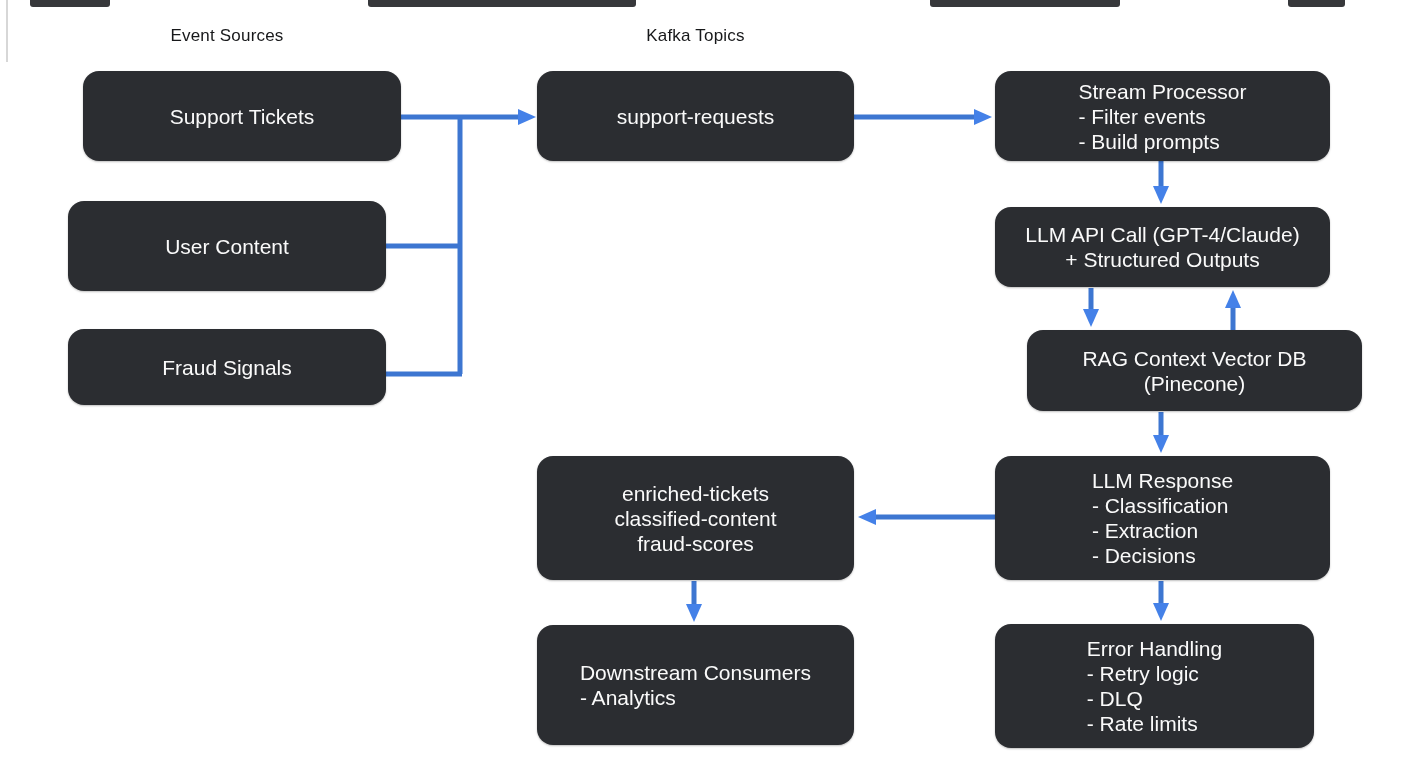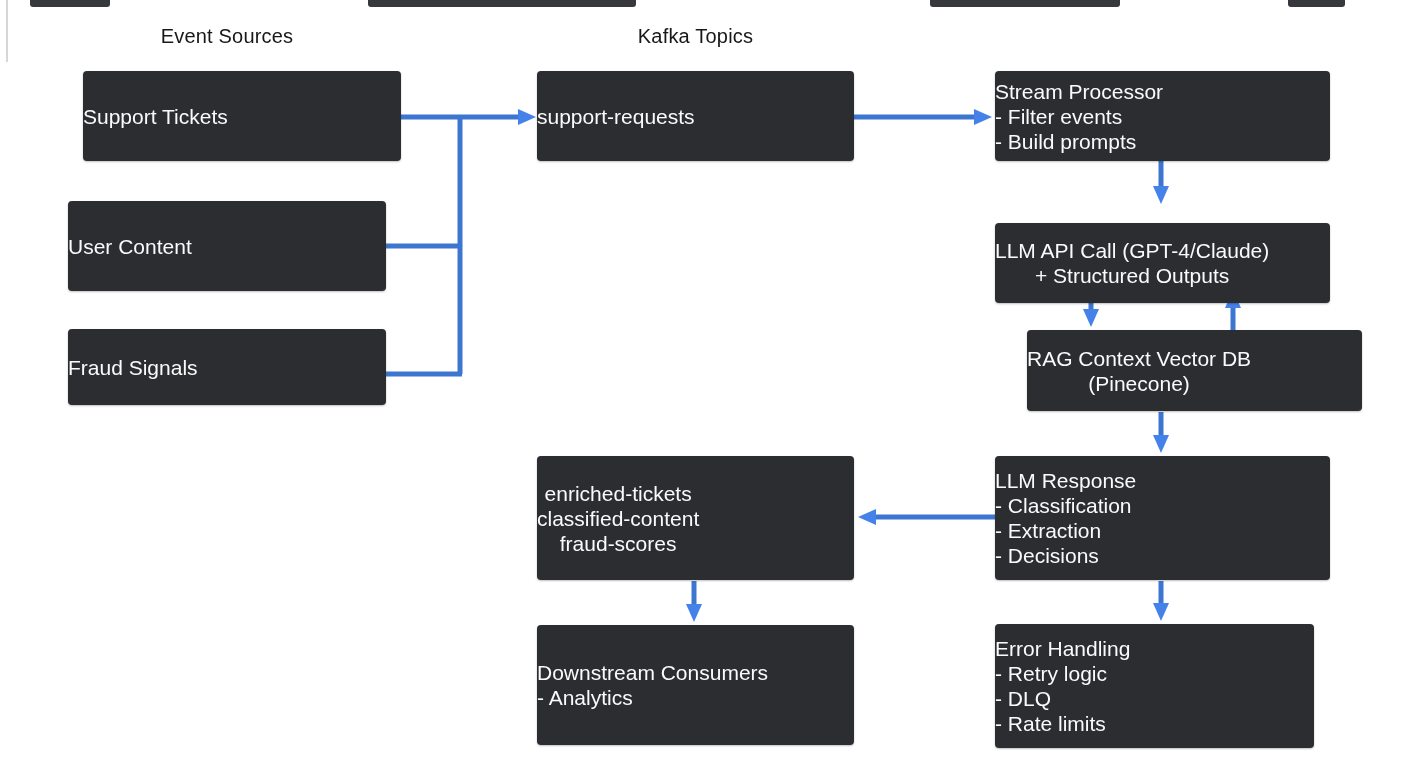--- a/index.html
+++ b/index.html
@@ -9,24 +9,24 @@
     --edge:#3d76d1;
     --edge-head:#4481e8;
     --header-text:#17181a;
   }
   *{margin:0;padding:0;box-sizing:border-box;}
   html,body{width:1408px;height:768px;background:var(--bg);overflow:hidden;
     font-family:"Liberation Sans","DejaVu Sans",sans-serif;}
   .stage{position:relative;width:1408px;height:768px;background:var(--bg);}
   svg.edges{position:absolute;left:0;top:0;width:1408px;height:768px;}
   .col-header{position:absolute;top:21px;height:30px;display:flex;align-items:center;
-    justify-content:center;font-size:20px;font-weight:500;color:var(--header-text);
+    justify-content:center;font-size:17px;font-weight:500;color:var(--header-text);
     letter-spacing:0.2px;}
-  .node{position:absolute;background:var(--node-bg);border-radius:4px;
-    color:var(--node-text);display:flex;align-items:center;
+  .node{position:absolute;background:var(--node-bg);border-radius:16px;
+    color:var(--node-text);display:flex;align-items:center;justify-content:center;
     font-size:21px;line-height:25px;text-align:center;
     box-shadow:0 1px 2px rgba(0,0,0,0.25);}
   .node-block{display:inline-block;text-align:left;}
   .node-title{text-align:center;}
   .artifact-bar{position:absolute;top:0;height:7px;background:#37383b;
     border-radius:0 0 3px 3px;}
   .artifact-line{position:absolute;background:#d7d7d7;}
 </style>
 </head>
 <body>
@@ -91,21 +91,21 @@
     </div>
   </div>
 
   <div class="node" style="left:995px;top:71px;width:335px;height:90px;">
     <div class="node-block">
       <div class="node-title">Stream Processor</div>
       <div>- Filter events</div>
       <div>- Build prompts</div>
     </div>
   </div>
-  <div class="node" style="left:995px;top:207px;width:335px;height:80px;margin-top:16px;">
+  <div class="node" style="left:995px;top:207px;width:335px;height:80px;">
     <div>
       <div>LLM API Call (GPT-4/Claude)</div>
       <div>+ Structured Outputs</div>
     </div>
   </div>
   <div class="node" style="left:995px;top:330px;width:335px;height:81px;margin-left:32px;">
     <div>
       <div>RAG Context Vector DB</div>
       <div>(Pinecone)</div>
     </div>

